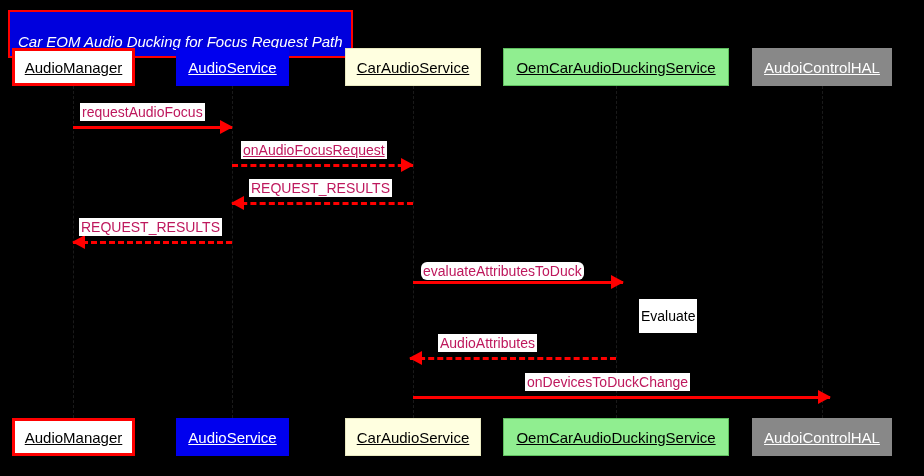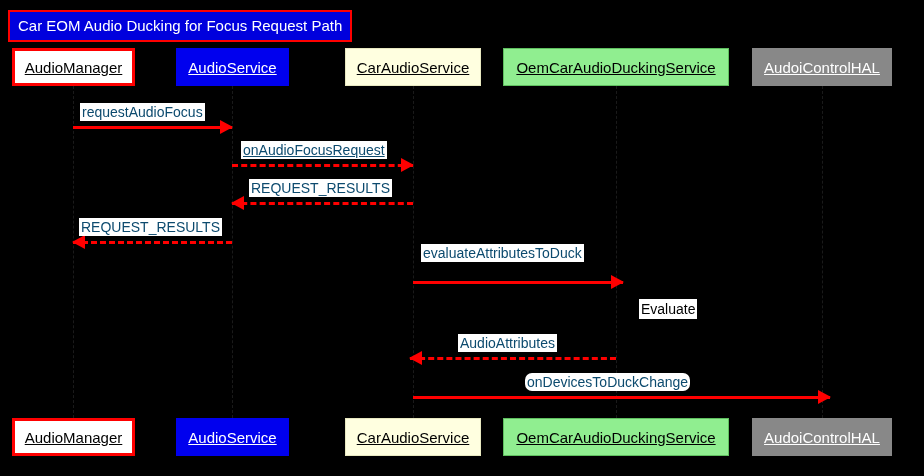--- a/index.html
+++ b/index.html
@@ -27,22 +27,23 @@
 
   
   .diagram-title {
     position: absolute;
     box-sizing: border-box;
     background: #0000DD;
     border: 2px solid #ec4899;
     color: #FFFFFF;
     font-size: 15px;
     line-height: 1;
-    padding: 6px 8px 7px 8px;
+    padding: 22px 8px 7px 8px;
     white-space: nowrap;
+    font-style: italic;
   }
 
   
   .participant {
     position: absolute;
     box-sizing: border-box;
     display: flex;
     align-items: center;
     justify-content: center;
     font-size: 15px;
@@ -91,35 +92,35 @@
   }
   .msg.to-left .head {
     left: -1px;
     border-right: 13px solid #FF0000;
   }
 
   
   .msg-label {
     position: absolute;
     background: #FFFFFF;
-    color: #0c4a6e;
+    color: #be185d;
     font-size: 14px;
     line-height: 1.15;
     padding: 1px 2px;
     white-space: nowrap;
   }
 
   
   .note-label {
     position: absolute;
     background: #FFFFFF;
     color: #000000;
     font-size: 14px;
     line-height: 1.15;
-    padding: 2px 2px;
+    padding: 9px 2px;
     white-space: nowrap;
   }
 </style>
 </head>
 <body>
 
 <div id="diagram">
     <div class="diagram-title" style="left: 8px; top: 10px; background: rgb(0, 0, 221); border-color: rgb(255, 0, 0); color: rgb(255, 255, 255);">Car EOM Audio Ducking for Focus Request Path</div>
     <div class="lifeline" style="left: 73px; top: 86px; height: 332px; border-left-color: rgb(26, 26, 26);"></div>
     <div class="lifeline" style="left: 232px; top: 86px; height: 332px; border-left-color: rgb(26, 26, 26);"></div>
@@ -153,25 +154,25 @@
     <div class="msg-label" style="left: 249px; top: 179px;">REQUEST_RESULTS</div>
     <div class="msg dashed to-left" style="left: 73px; top: 241px; width: 159px;">
       <div class="line"></div>
       <div class="head"></div>
     </div>
     <div class="msg-label" style="left: 79px; top: 218px;">REQUEST_RESULTS</div>
     <div class="msg solid to-right" style="left: 413px; top: 281px; width: 210px;">
       <div class="line"></div>
       <div class="head"></div>
     </div>
-    <div class="msg-label" style="left: 421px; top: 244px;">evaluateAttributesToDuck</div>
+    <div class="msg-label" style="left: 421px; top: 262px; border-radius: 6px;">evaluateAttributesToDuck</div>
     <div class="msg dashed to-left" style="left: 410px; top: 357px; width: 206px;">
       <div class="line"></div>
       <div class="head"></div>
     </div>
-    <div class="msg-label" style="left: 458px; top: 334px;">AudioAttributes</div>
+    <div class="msg-label" style="left: 438px; top: 334px;">AudioAttributes</div>
     <div class="msg solid to-right" style="left: 413px; top: 396px; width: 417px;">
       <div class="line"></div>
       <div class="head"></div>
     </div>
-    <div class="msg-label" style="left: 525px; top: 373px; border-radius: 7px;">onDevicesToDuckChange</div>
+    <div class="msg-label" style="left: 525px; top: 373px;">onDevicesToDuckChange</div>
     <div class="note-label" style="left: 639px; top: 299px;">Evaluate</div>
   </div>
 
 </body></html>

